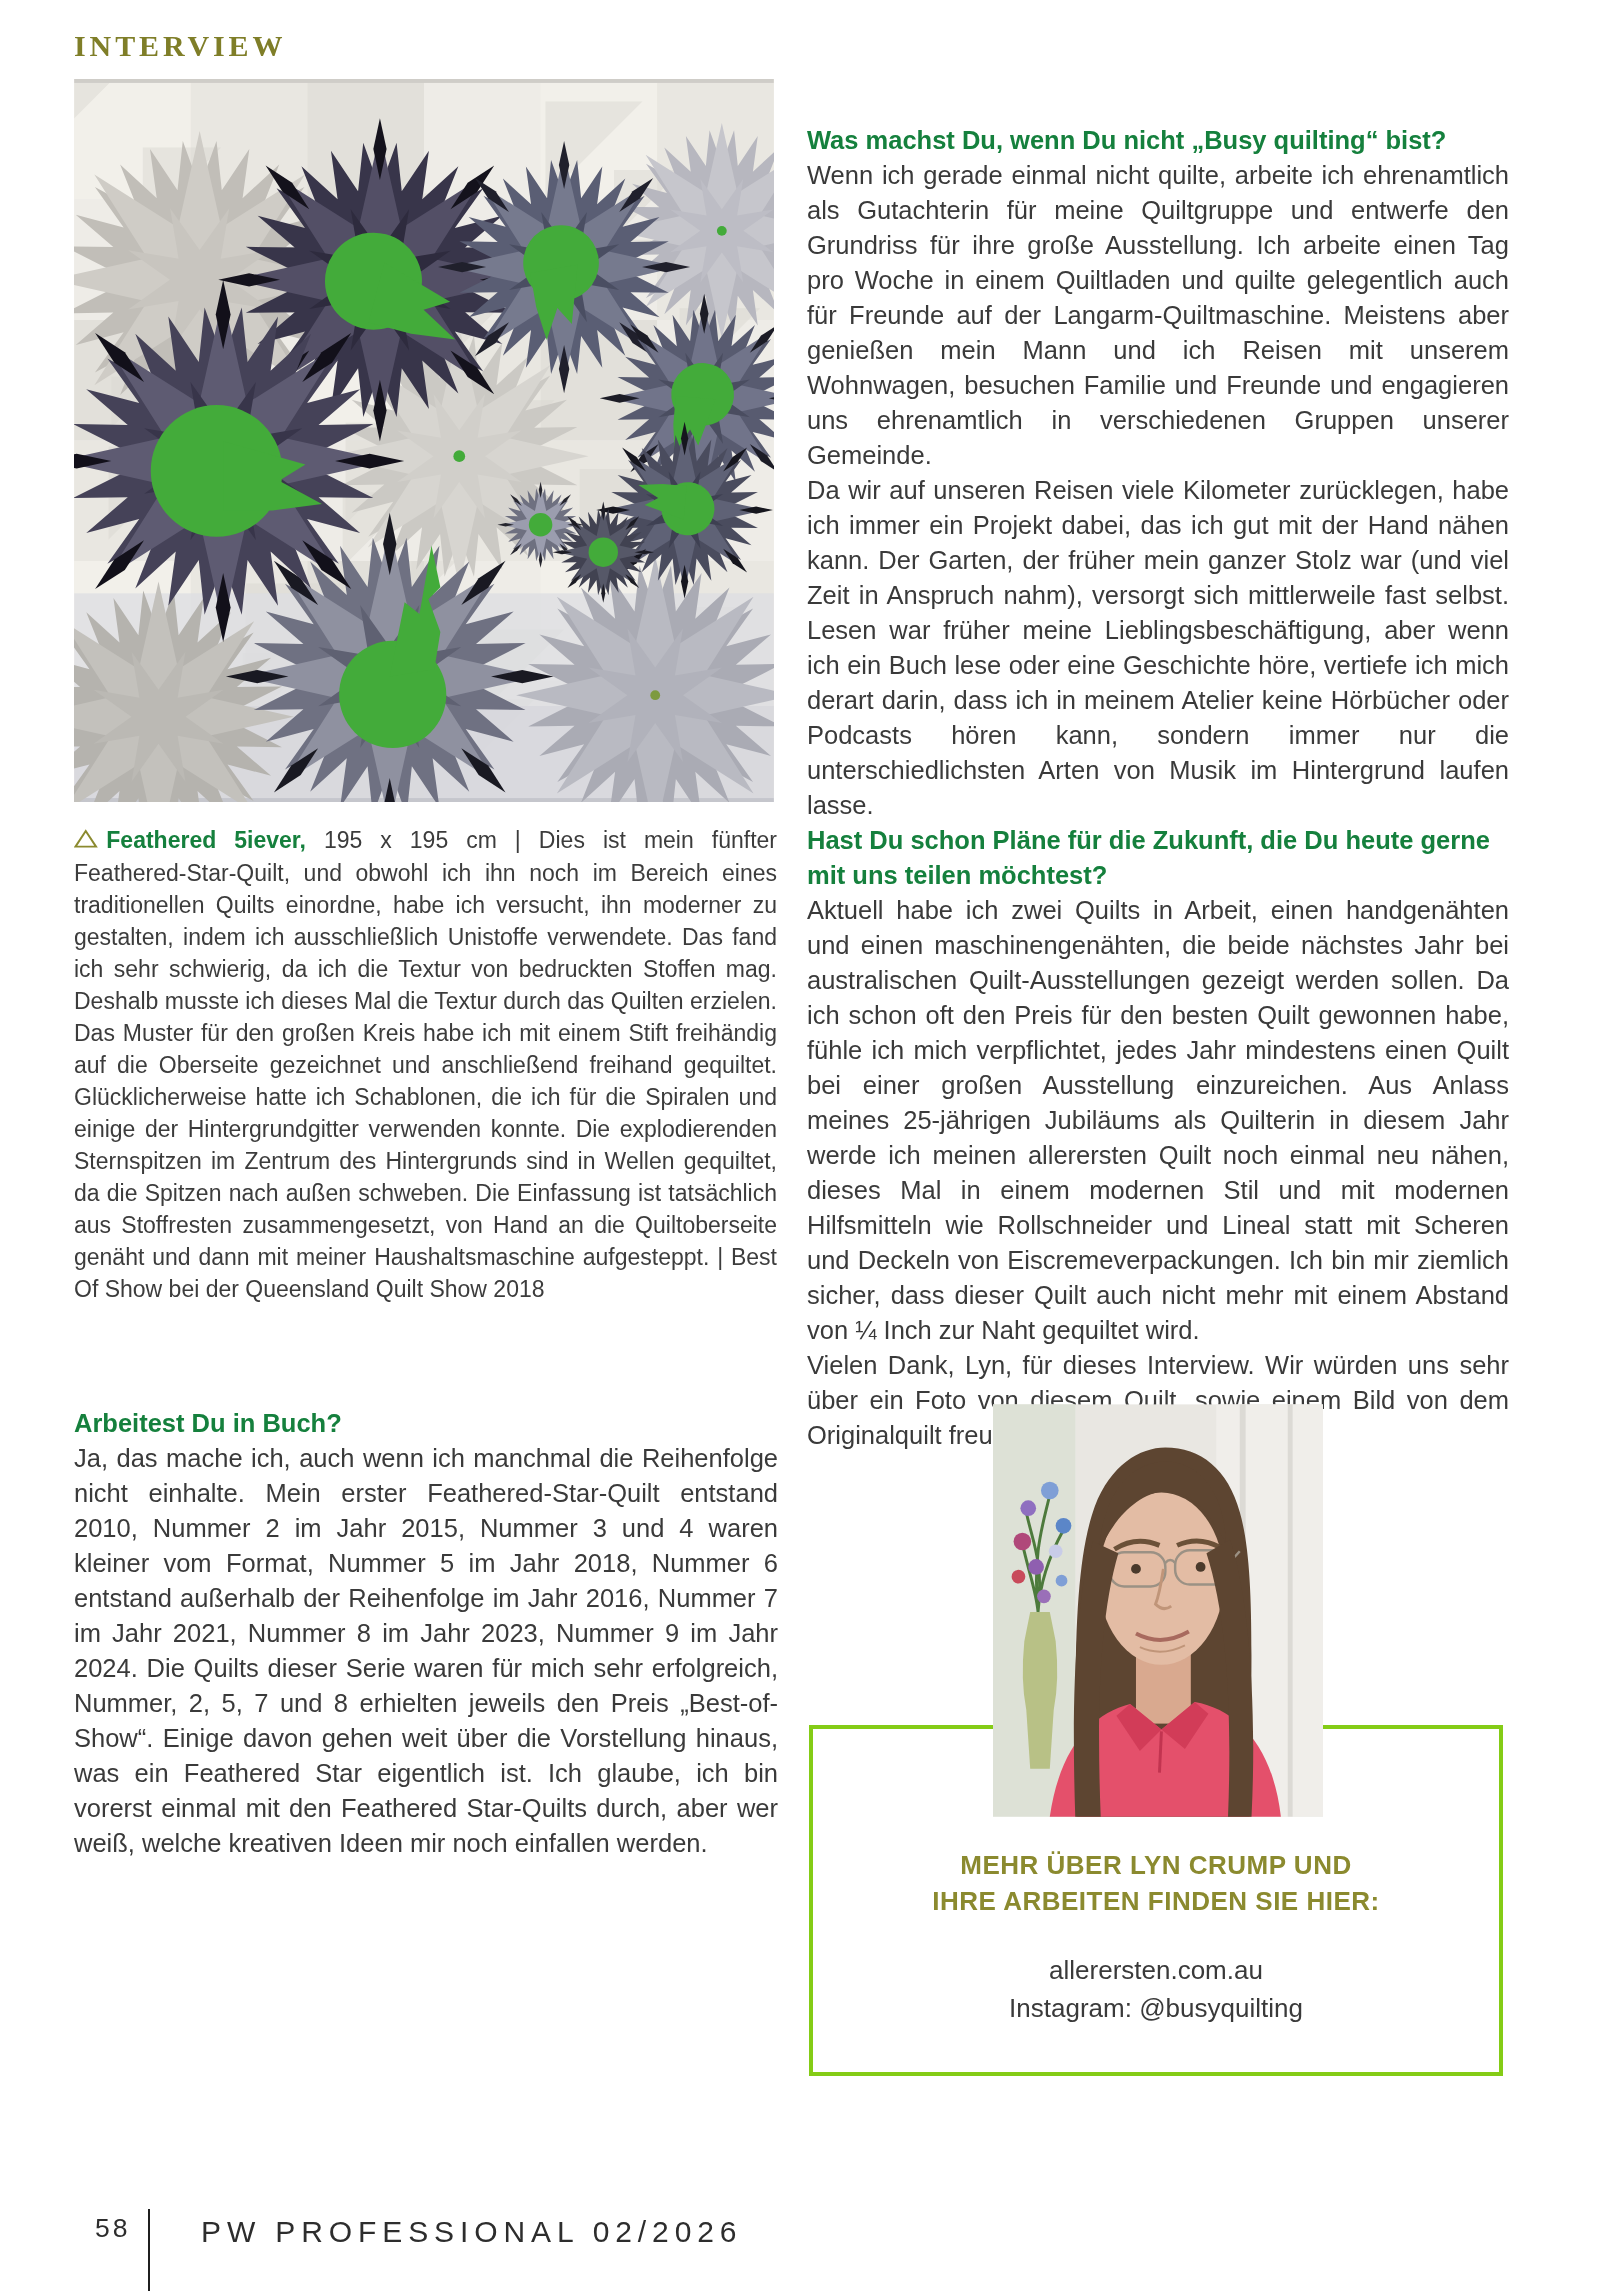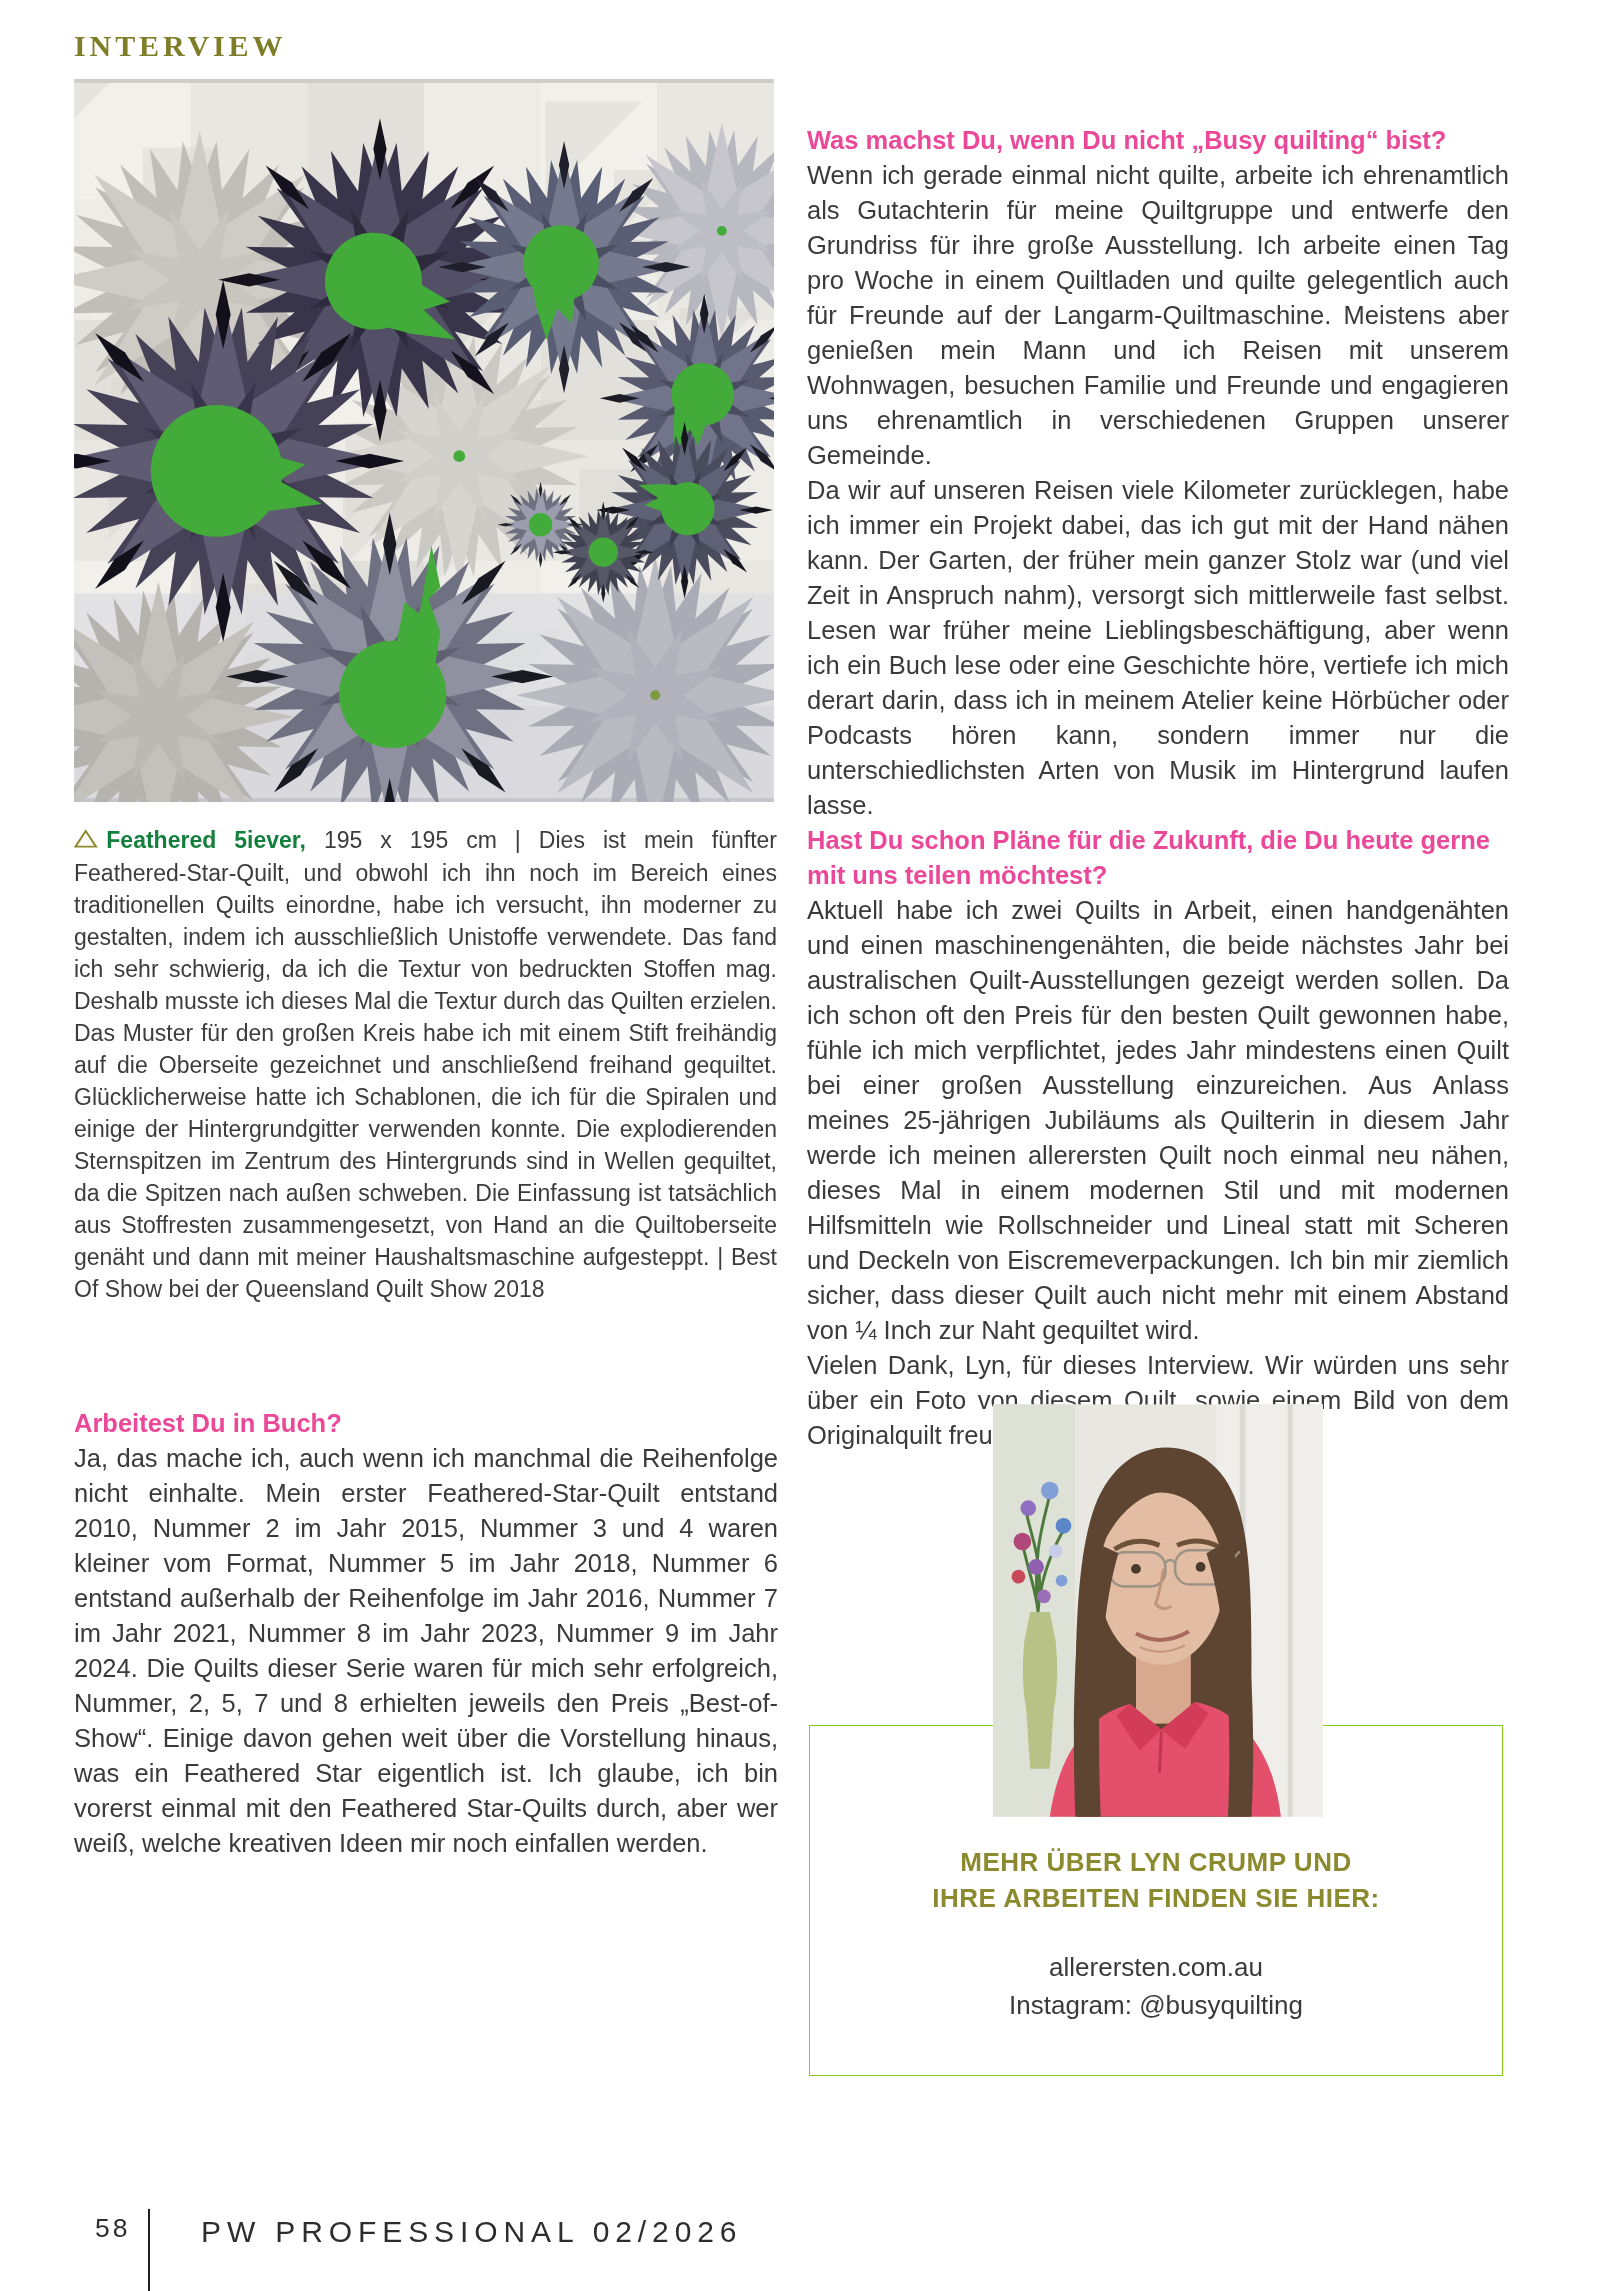--- a/index.html
+++ b/index.html
@@ -22,30 +22,30 @@
     text-align:justify;color:#3c3c3c;
   }
   #quilt-caption b{color:#15803d;}
   .cap-icon{display:inline-block;margin-right:8.8px;vertical-align:-1px;}
   
   #col-right{left:807px;top:123px;width:702px;}
   #col-right p, #col-right h3, #serie-block p, #serie-block h3{
     margin:0;font-size:25.5px;line-height:35px;
   }
   #col-right p, #serie-block p{text-align:justify;}
-  h3.q{font-weight:bold;color:#ec4899;}
+  h3.q{font-weight:bold;color:#15803d;}
   #q2{margin-top:24.5px;}
   
   #serie-block{left:74px;top:1406px;width:704px;}
   
   #portrait{left:993px;top:1404px;width:330px;height:413px;z-index:2;}
   #portrait svg{display:block;width:330px;height:413px;}
   
   #info-box{
-    left:809px;top:1725px;width:694px;height:351px;border:1px solid #84cc16;
+    left:809px;top:1725px;width:694px;height:351px;border:4px solid #84cc16;
     box-sizing:border-box;z-index:1;text-align:center;background:#ffffff00;
   }
   #info-heading{
     margin:118px auto 0;width:490px;color:#8b8a2f;font-weight:bold;
     font-size:26px;line-height:36px;letter-spacing:0.5px;
   }
   #info-links{margin-top:32px;font-size:26px;line-height:38px;color:#3a3a3a;}
   
   #footer-pagenum{left:95px;top:2213px;font-size:26.5px;letter-spacing:2.9px;color:#2d2d2d;}
   #footer-vline{left:148px;top:2209px;width:2px;height:82px;background:#1f1f1f;}

